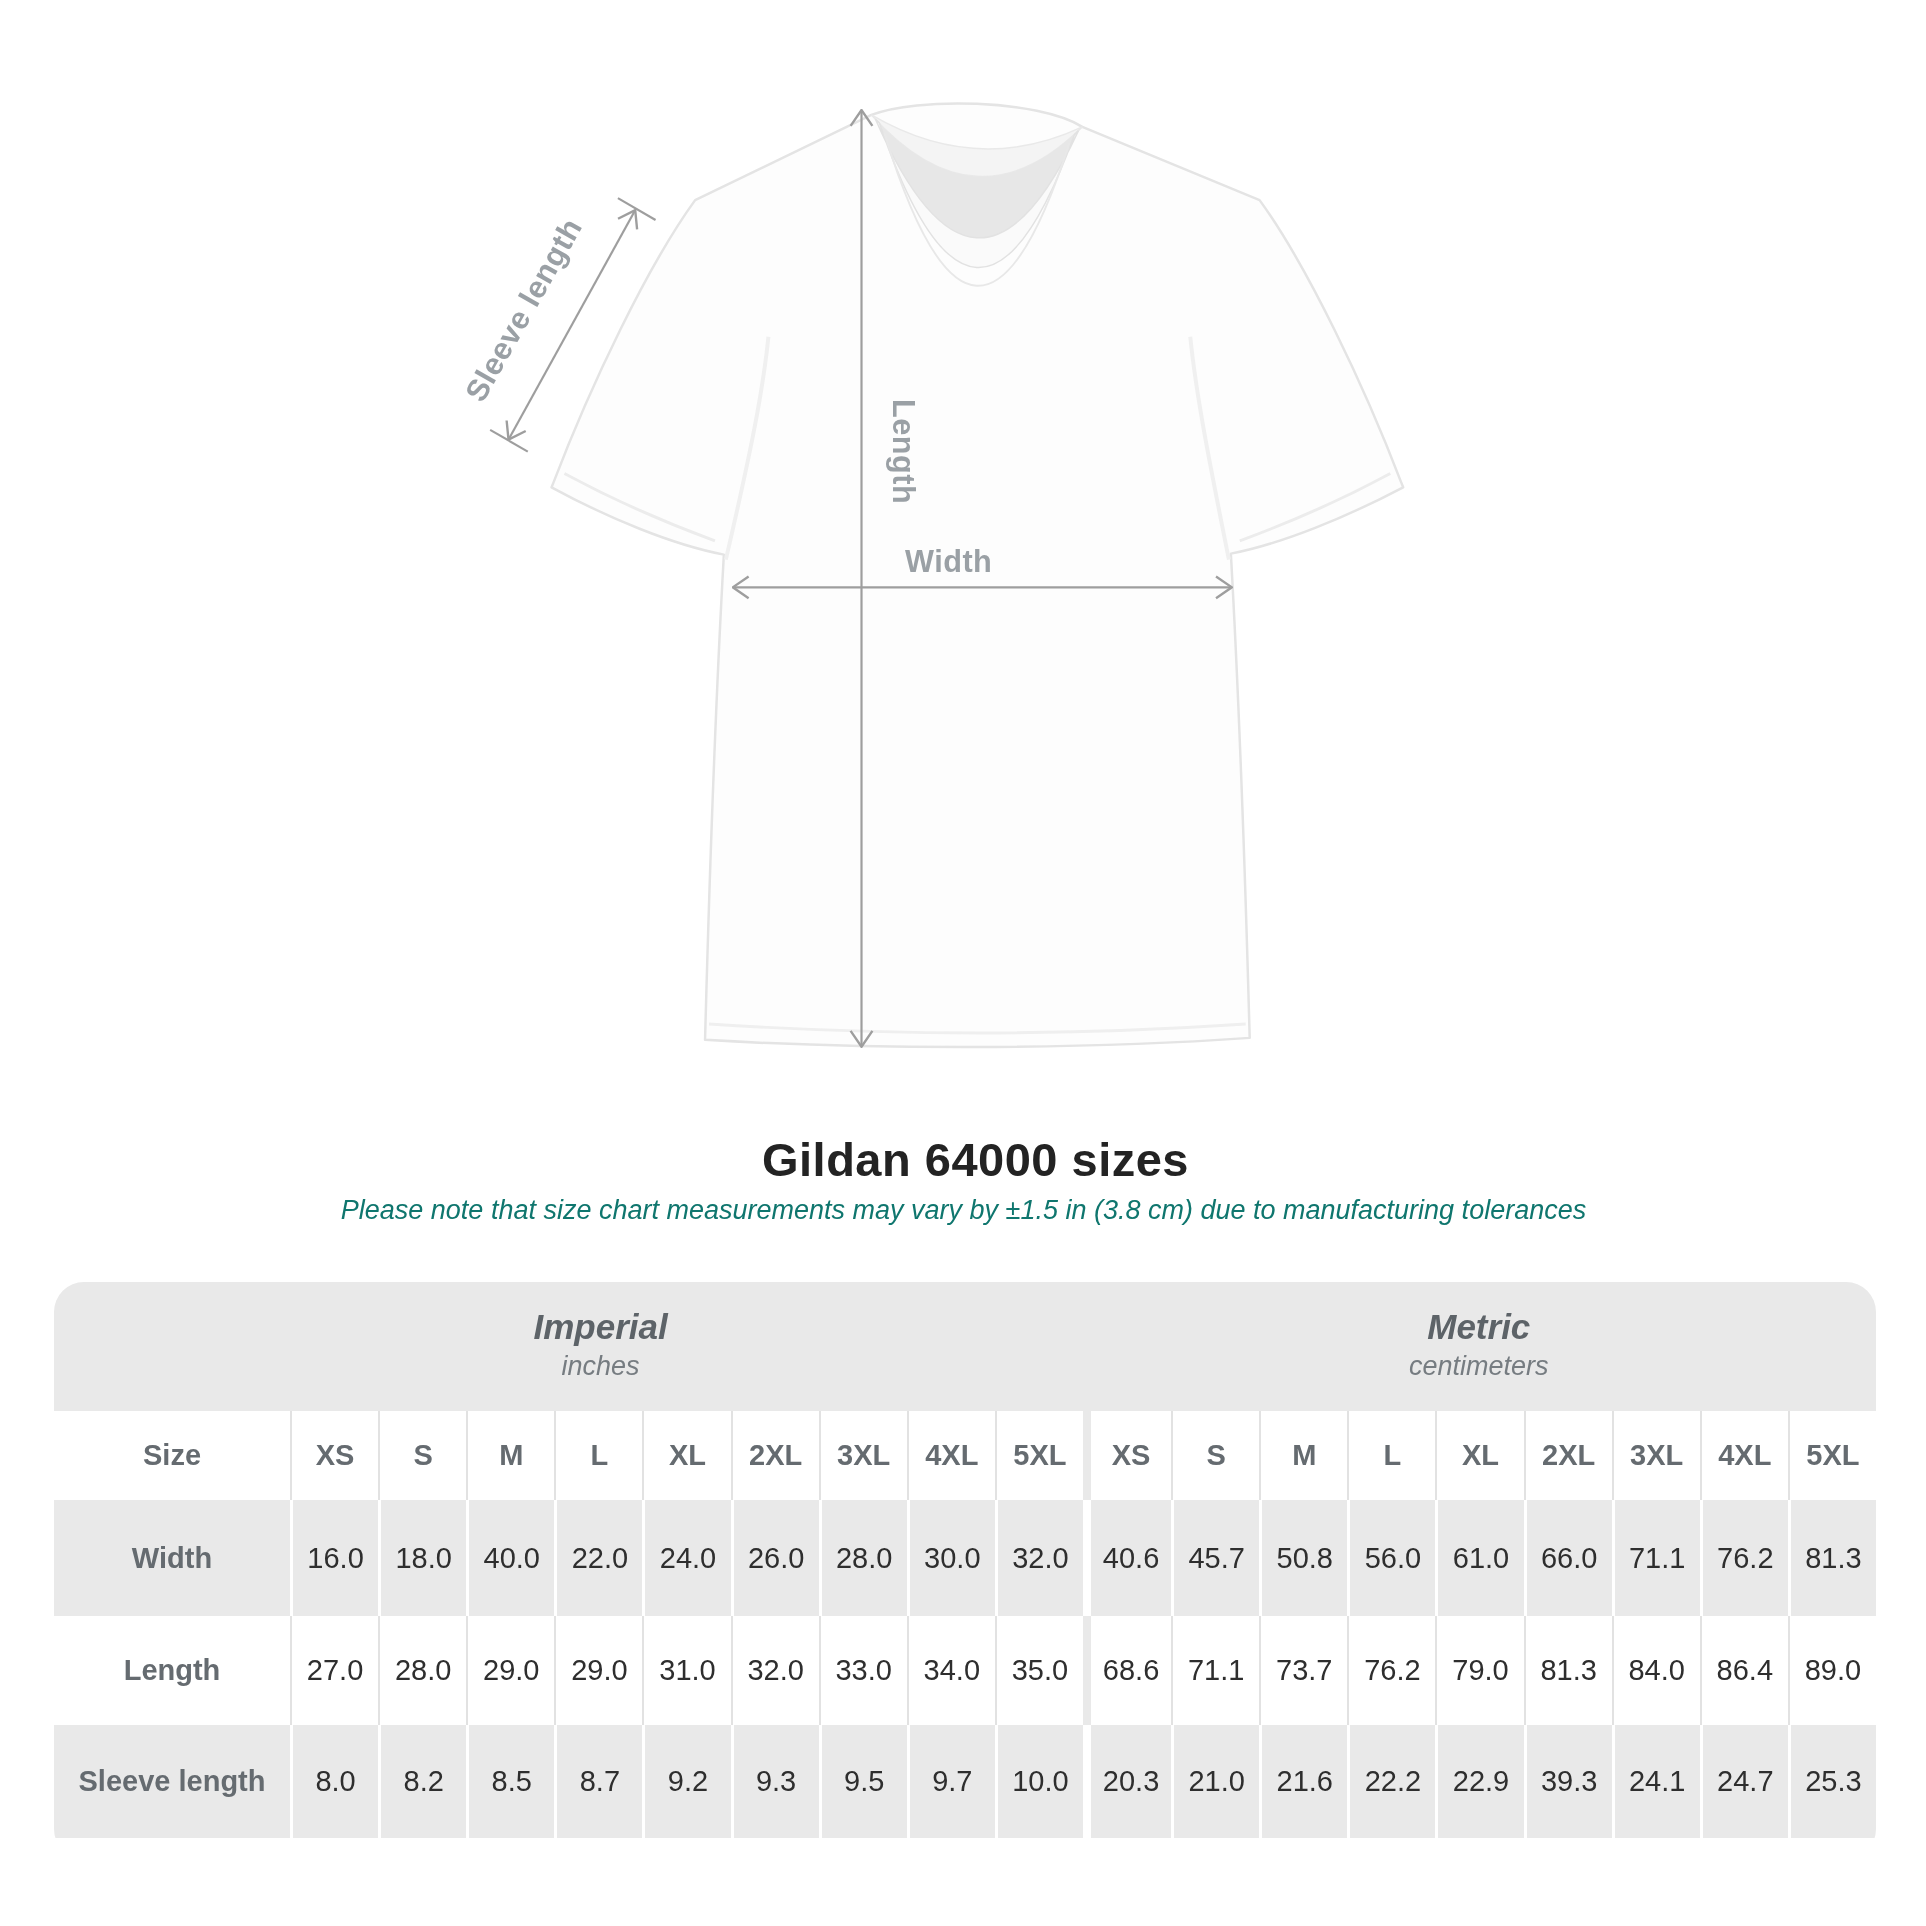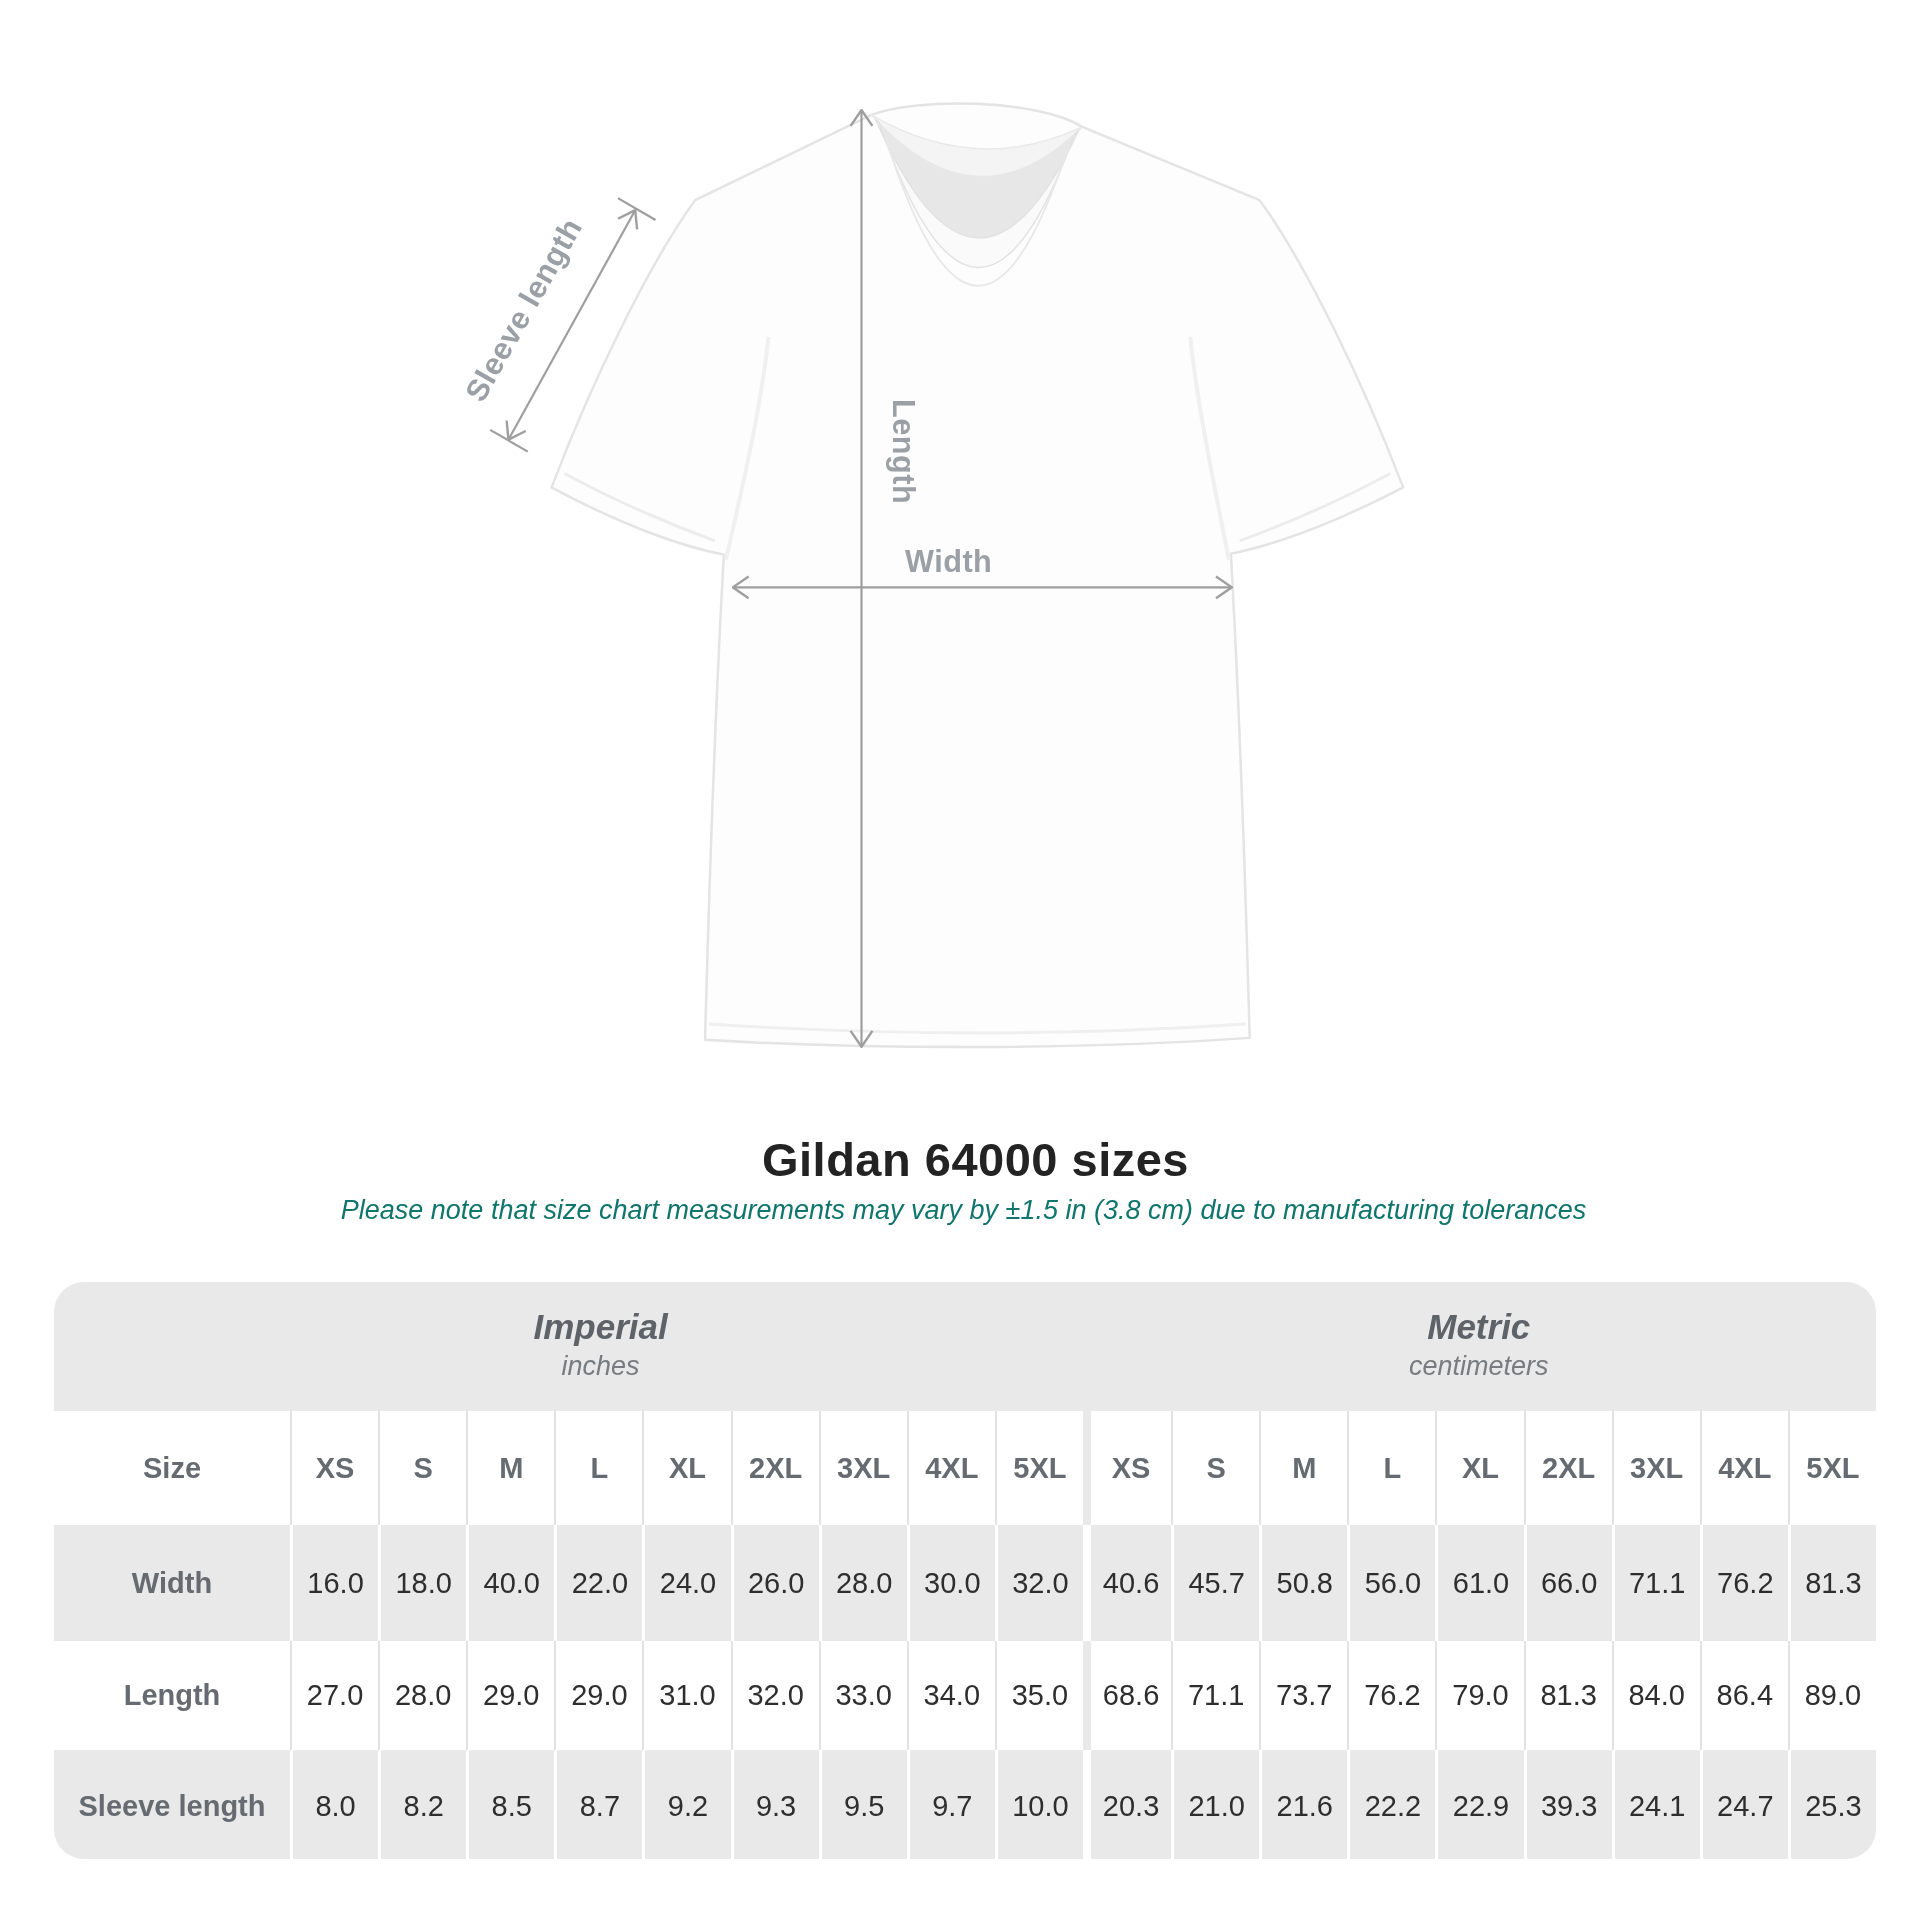--- a/index.html
+++ b/index.html
@@ -103,21 +103,21 @@
       <div class="unit imperial">
         <div class="unit-label">Imperial</div>
         <div class="unit-sub">inches</div>
       </div>
       <div class="unit metric">
         <div class="unit-label">Metric</div>
         <div class="unit-sub">centimeters</div>
       </div>
     </div>
     <div id="table-body">
-        <div class="trow rw" style="height: 114px;">
+        <div class="trow rw" style="height: 89px;">
           <div class="cell lbl first">Size</div>
           <div class="cell szh">XS</div>
           <div class="cell szh">S</div>
           <div class="cell szh">M</div>
           <div class="cell szh">L</div>
           <div class="cell szh">XL</div>
           <div class="cell szh">2XL</div>
           <div class="cell szh">3XL</div>
           <div class="cell szh">4XL</div>
           <div class="cell szh">5XL</div>

